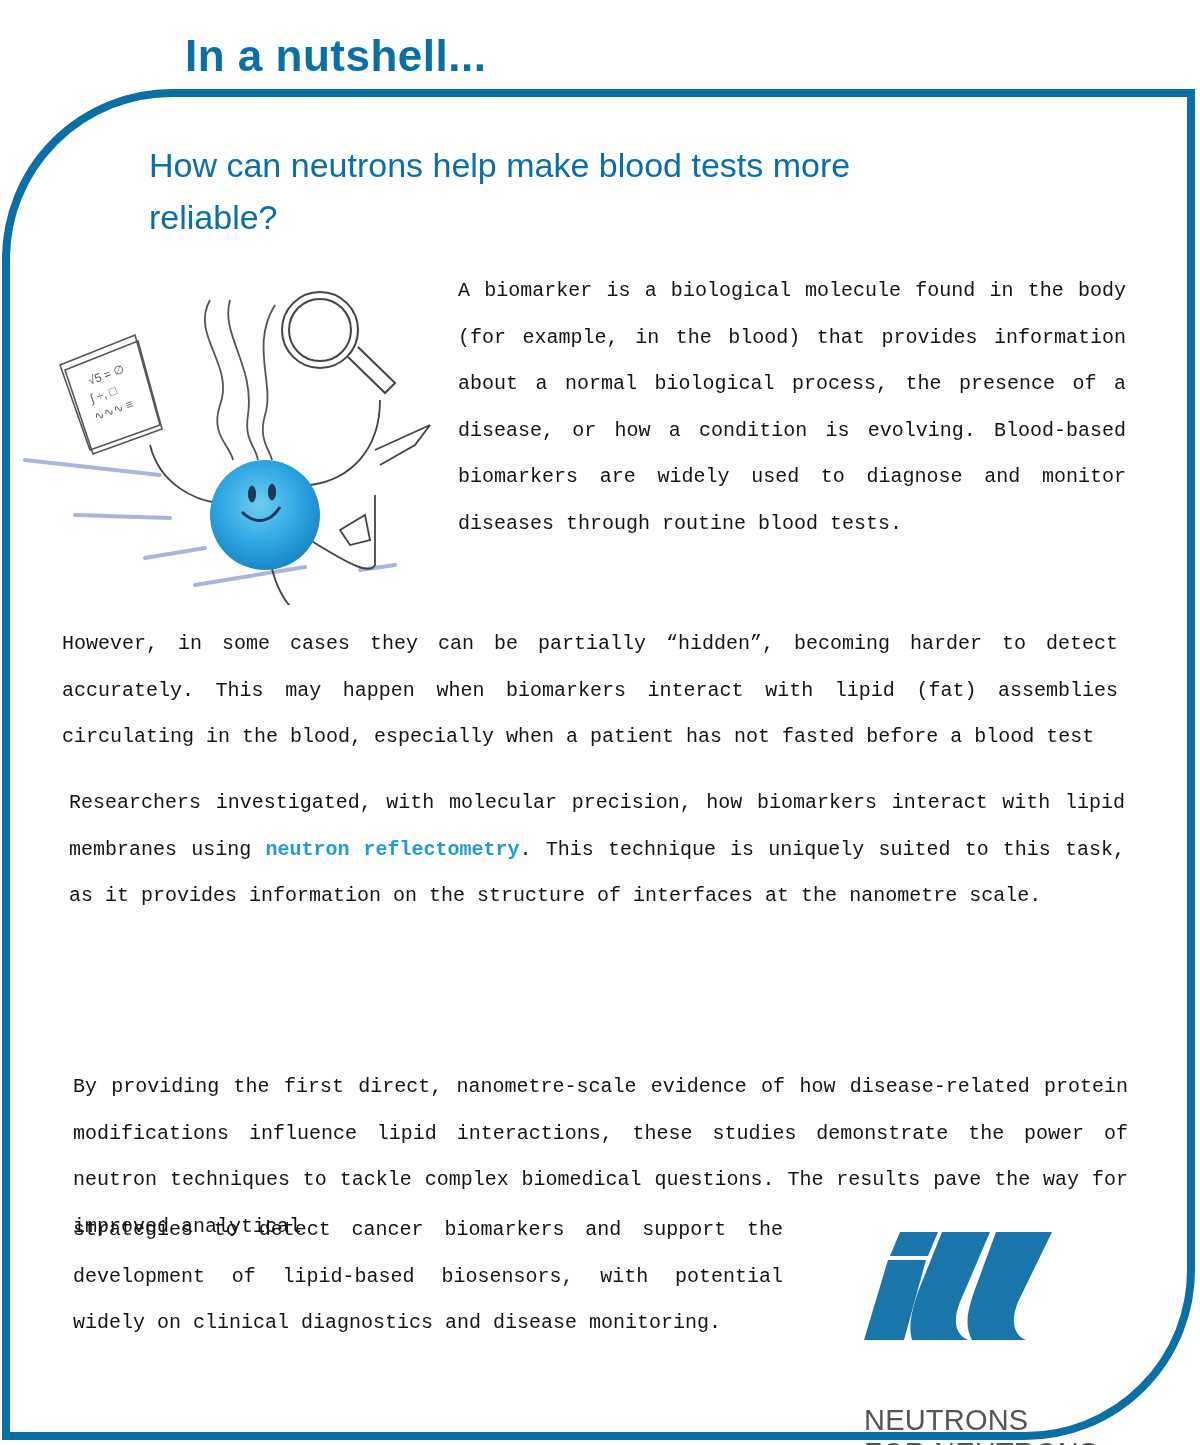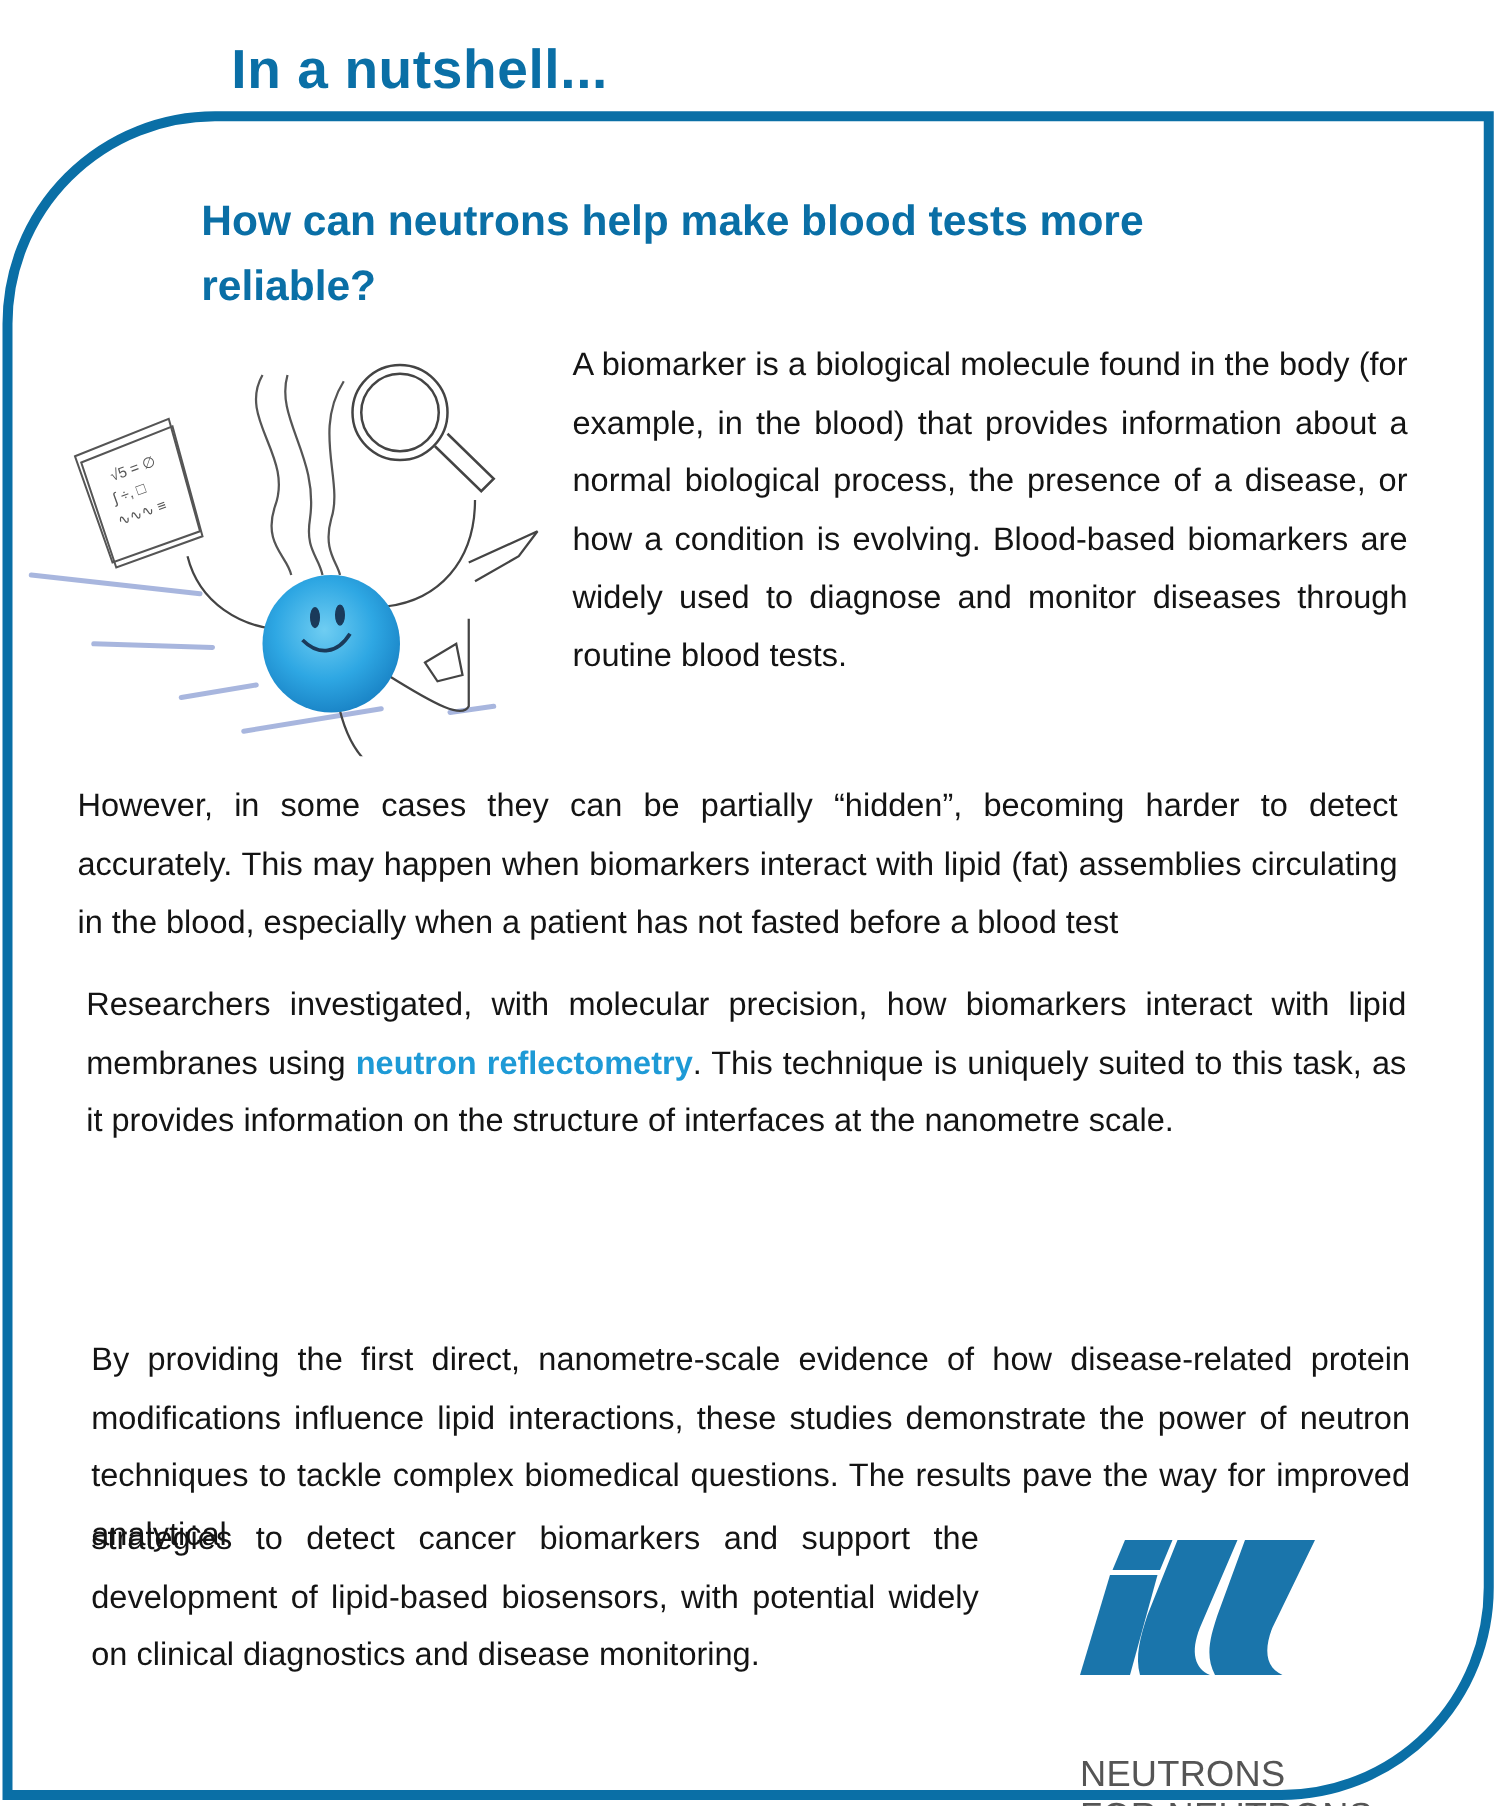--- a/index.html
+++ b/index.html
@@ -3,25 +3,25 @@
   <meta charset="utf-8">
   <style>
     html, body { margin: 0; padding: 0; background: #ffffff; }
     body { width: 1200px; height: 1445px; position: relative; overflow: hidden;
            font-family: "Liberation Sans", "DejaVu Sans", sans-serif; color: #141414; }
     .page-title { position: absolute; left: 172px; top: 3px; font-size: 44px; font-weight: bold;
                   color: var(--accent); letter-spacing: 0.5px; margin: 13px; line-height: 80px; }
     .frame { position: absolute; left: 2px; top: 89px; width: 1193px; height: 1351px;
              box-sizing: border-box; border: 8px solid var(--accent);
              border-top-left-radius: 170px; border-bottom-right-radius: 170px; }
-    .subtitle { position: absolute; left: 145px; top: 135px; font-size: 34px; font-weight: bold;
-                color: var(--accent); line-height: 52px; margin: 16px; width: 760px; }
+    .subtitle { position: absolute; left: 145px; top: 135px; font-size: 34px; font-weight: normal;
+                color: var(--accent); line-height: 52px; margin: 4px; width: 760px; }
     .illustration { position: absolute; left: 20px; top: 275px; width: 420px; height: 330px; }
-    .para { position: absolute; margin: 0; font-size: 26px; line-height: 46.5px; text-align: justify;
-            text-align-last: left; }
+    .para { position: absolute; margin: 0; font-size: 20px; line-height: 46.5px; text-align: justify;
+            text-align-last: left; font-family: Liberation Mono, monospace; }
     .p1 { left: 458px; top: 268px; width: 668px; }
     .p2 { left: 62px; top: 621px; width: 1056px; }
     .p3 { left: 69px; top: 780px; width: 1056px; }
     .p4 { left: 73px; top: 1064px; width: 1055px; }
     .p5 { left: 73px; top: 1207px; width: 710px; }
     .highlight { color: var(--link); font-weight: bold; }
     .logo { position: absolute; left: 860px; top: 1230px; width: 200px; height: 150px; }
     .logo-text { position: absolute; left: 864px; top: 1404px; font-size: 29px; line-height: 33px;
                  color: #555555; margin: 0; letter-spacing: 0.2px; }
   </style>

